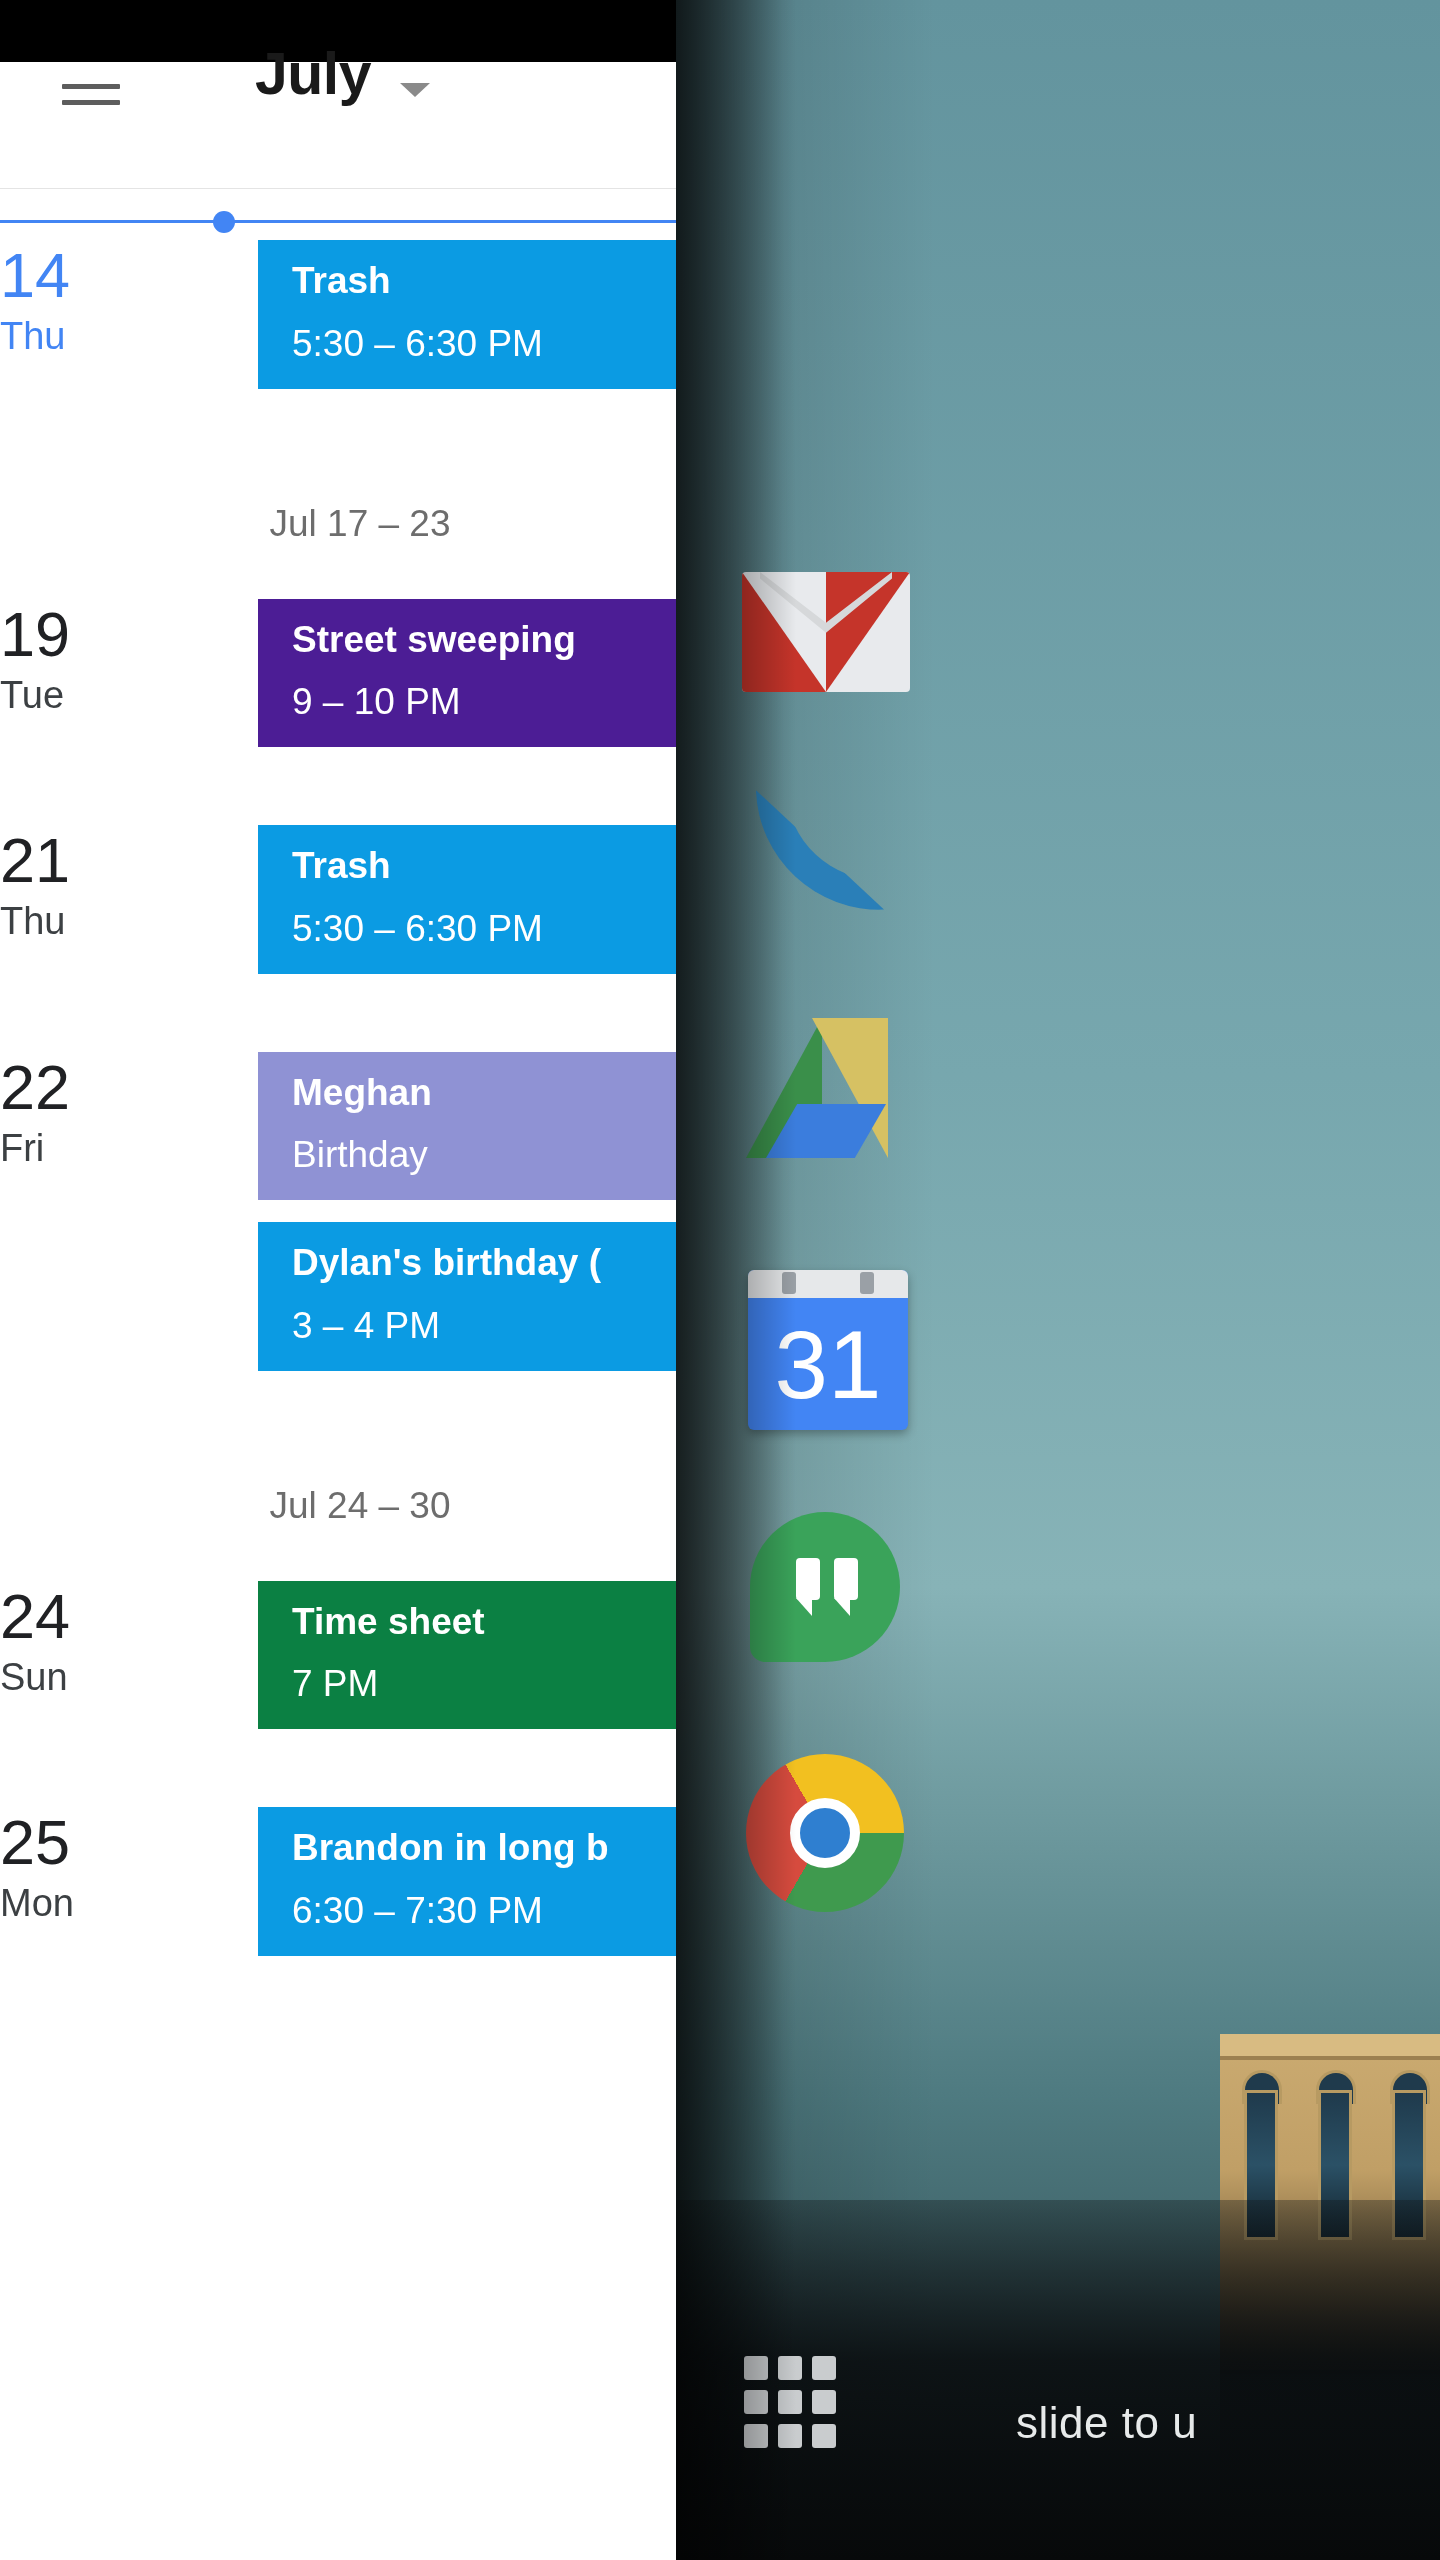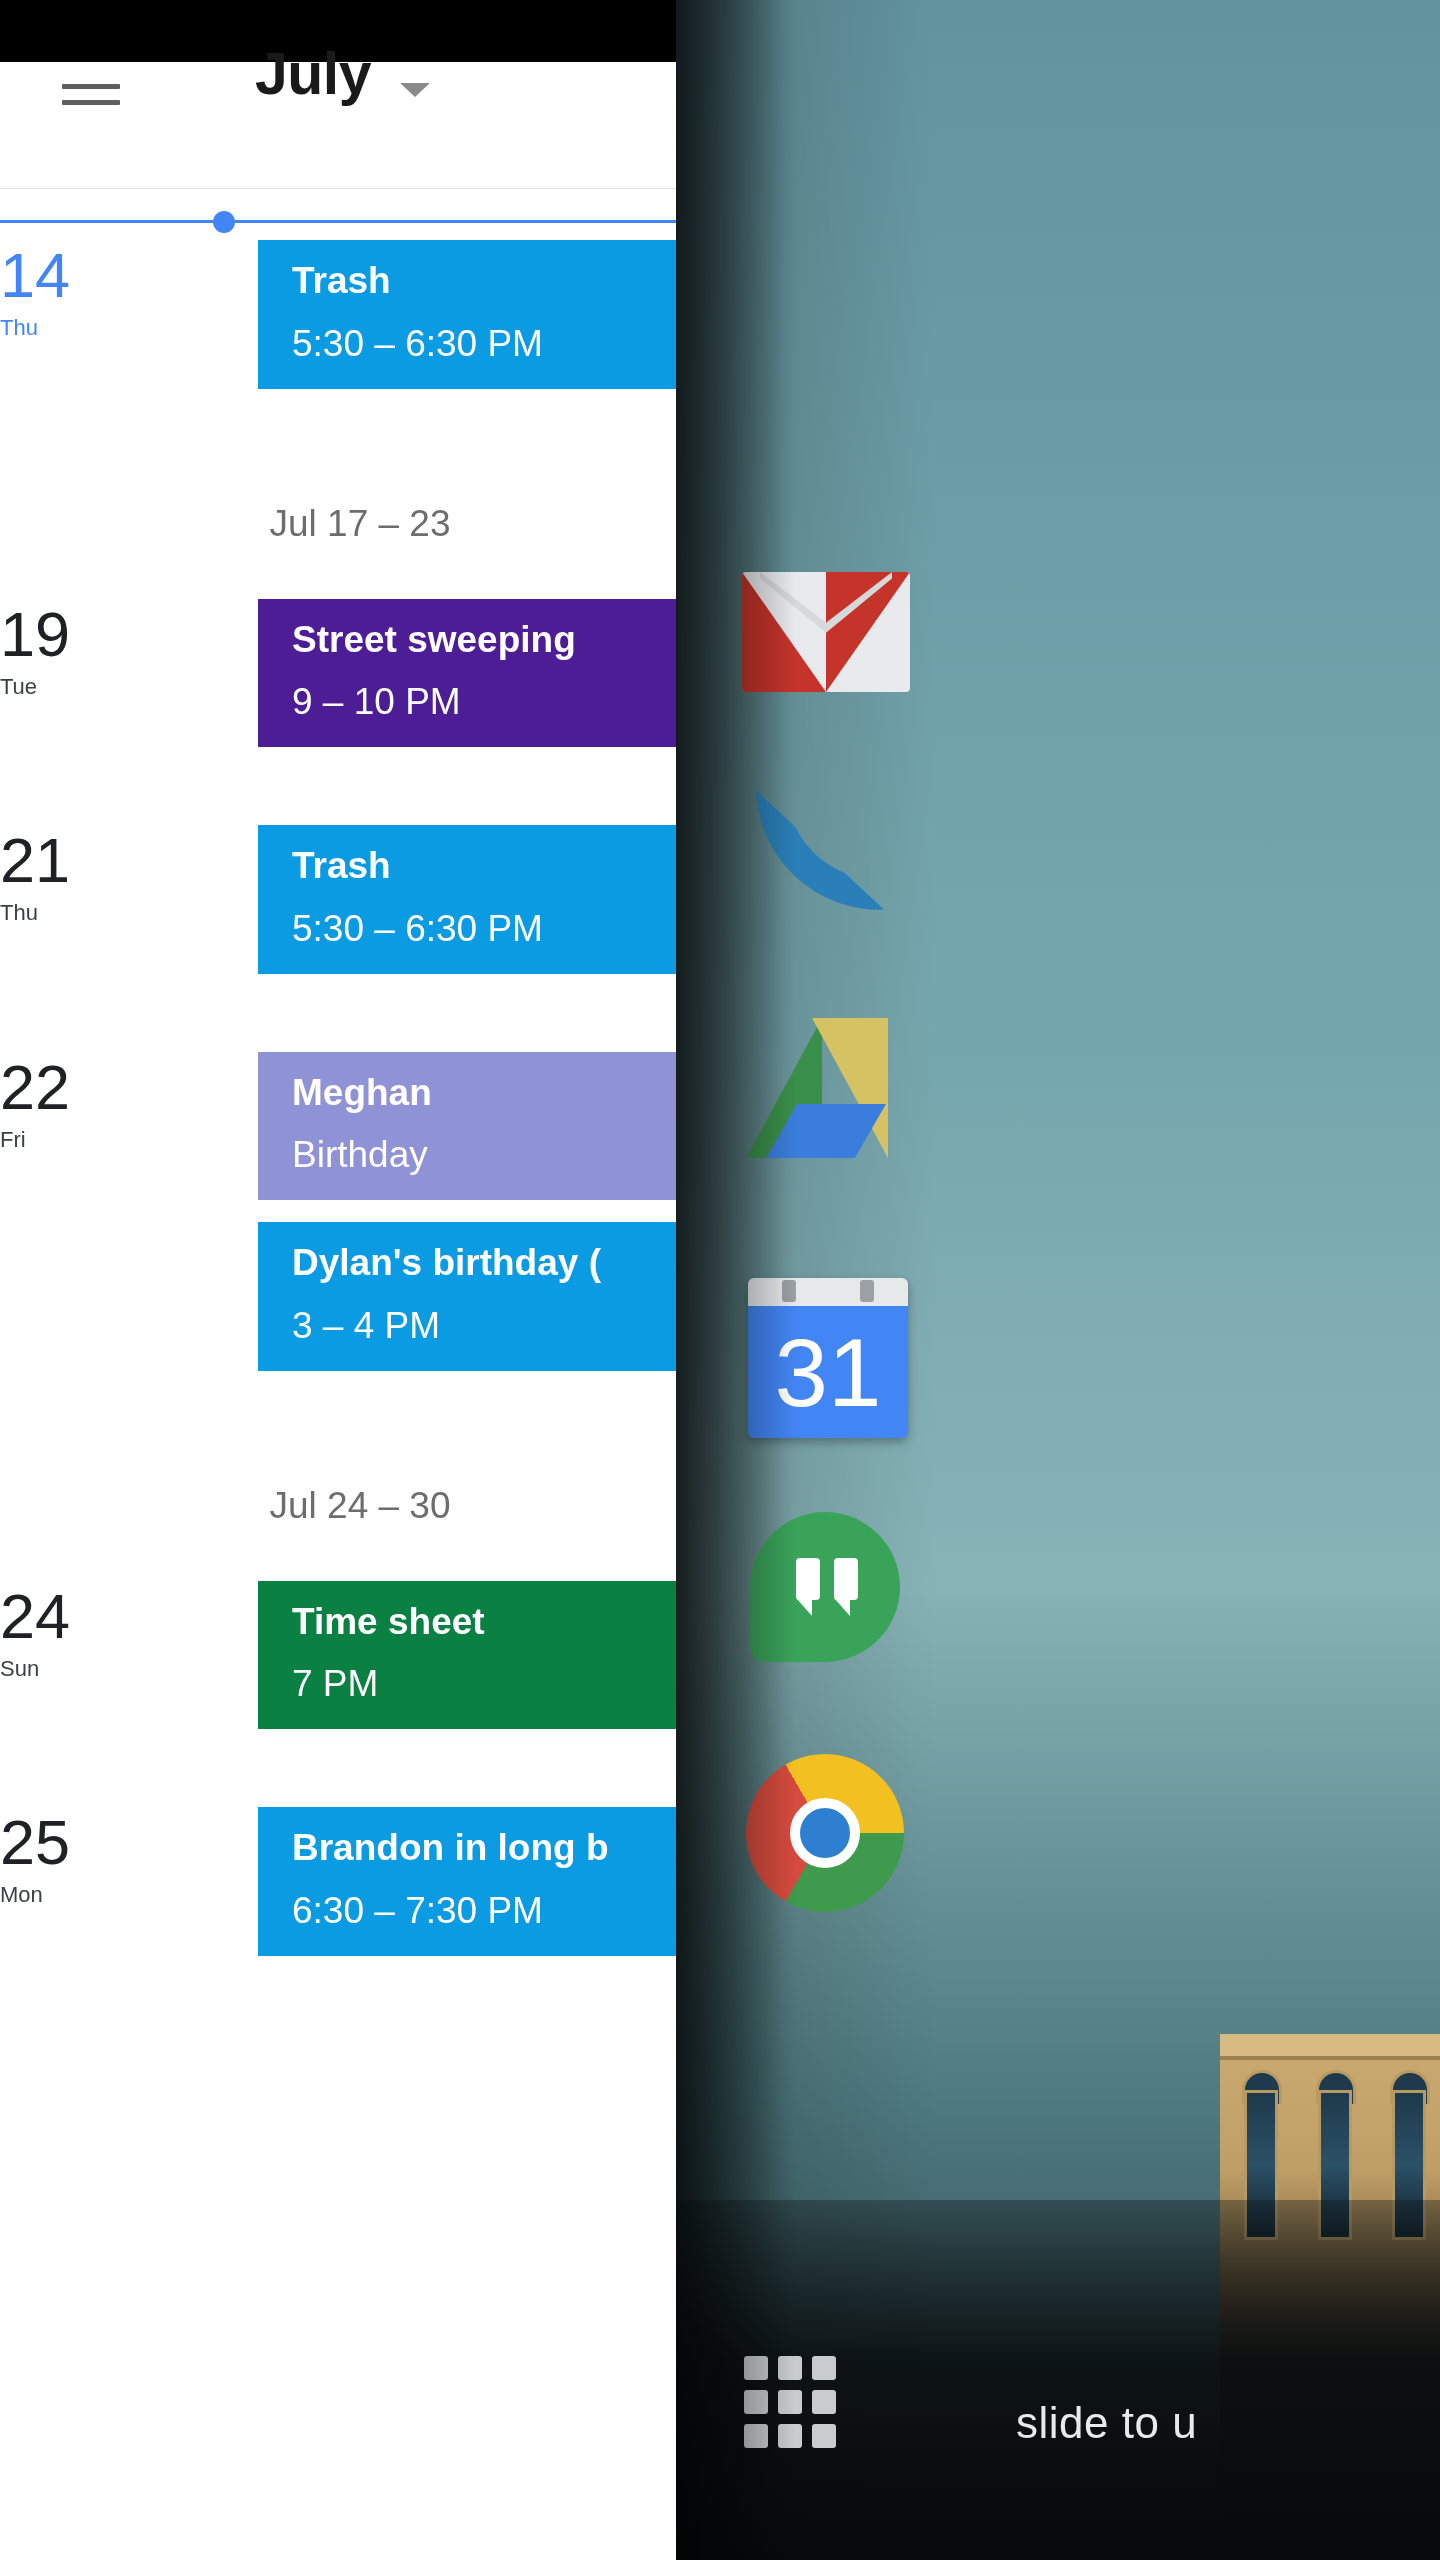--- a/index.html
+++ b/index.html
@@ -115,21 +115,21 @@
     flex: 0 0 258px;
     padding-top: 14px;
   }
   .daynum {
     font-size: 63px;
     color: #202124;
     line-height: 1.0;
     font-weight: normal;
   }
   .dayname {
-    font-size: 22px;
+    font-size: 38px;
     color: #3c4043;
     margin-top: 8px;
   }
   .daycol.today .daynum, .daycol.today .dayname { color: #4285f4; }
   .events {
     flex: 1 1 auto;
     padding-top: 10px;
   }
   .event {
     width: 420px;
@@ -282,21 +282,21 @@
   }
   .icon-drive .d3 { 
     left: 70px; top: 6px;
     border-width: 0 76px 140px 0;
     border-color: transparent #d6c163 transparent transparent;
   }
   
   .icon-cal {
     position: relative;
     width: 160px; height: 160px;
-    margin-top: 16px;
+    margin-top: 8px;
     background: #4285f4;
     border-radius: 6px;
     box-shadow: 0 4px 10px rgba(0,0,0,0.3);
   }
   .icon-cal .top {
     position: absolute; left: 0; top: 0;
     width: 160px; height: 28px;
     background: #e6e8ea;
     border-radius: 6px 6px 0 0;
   }

